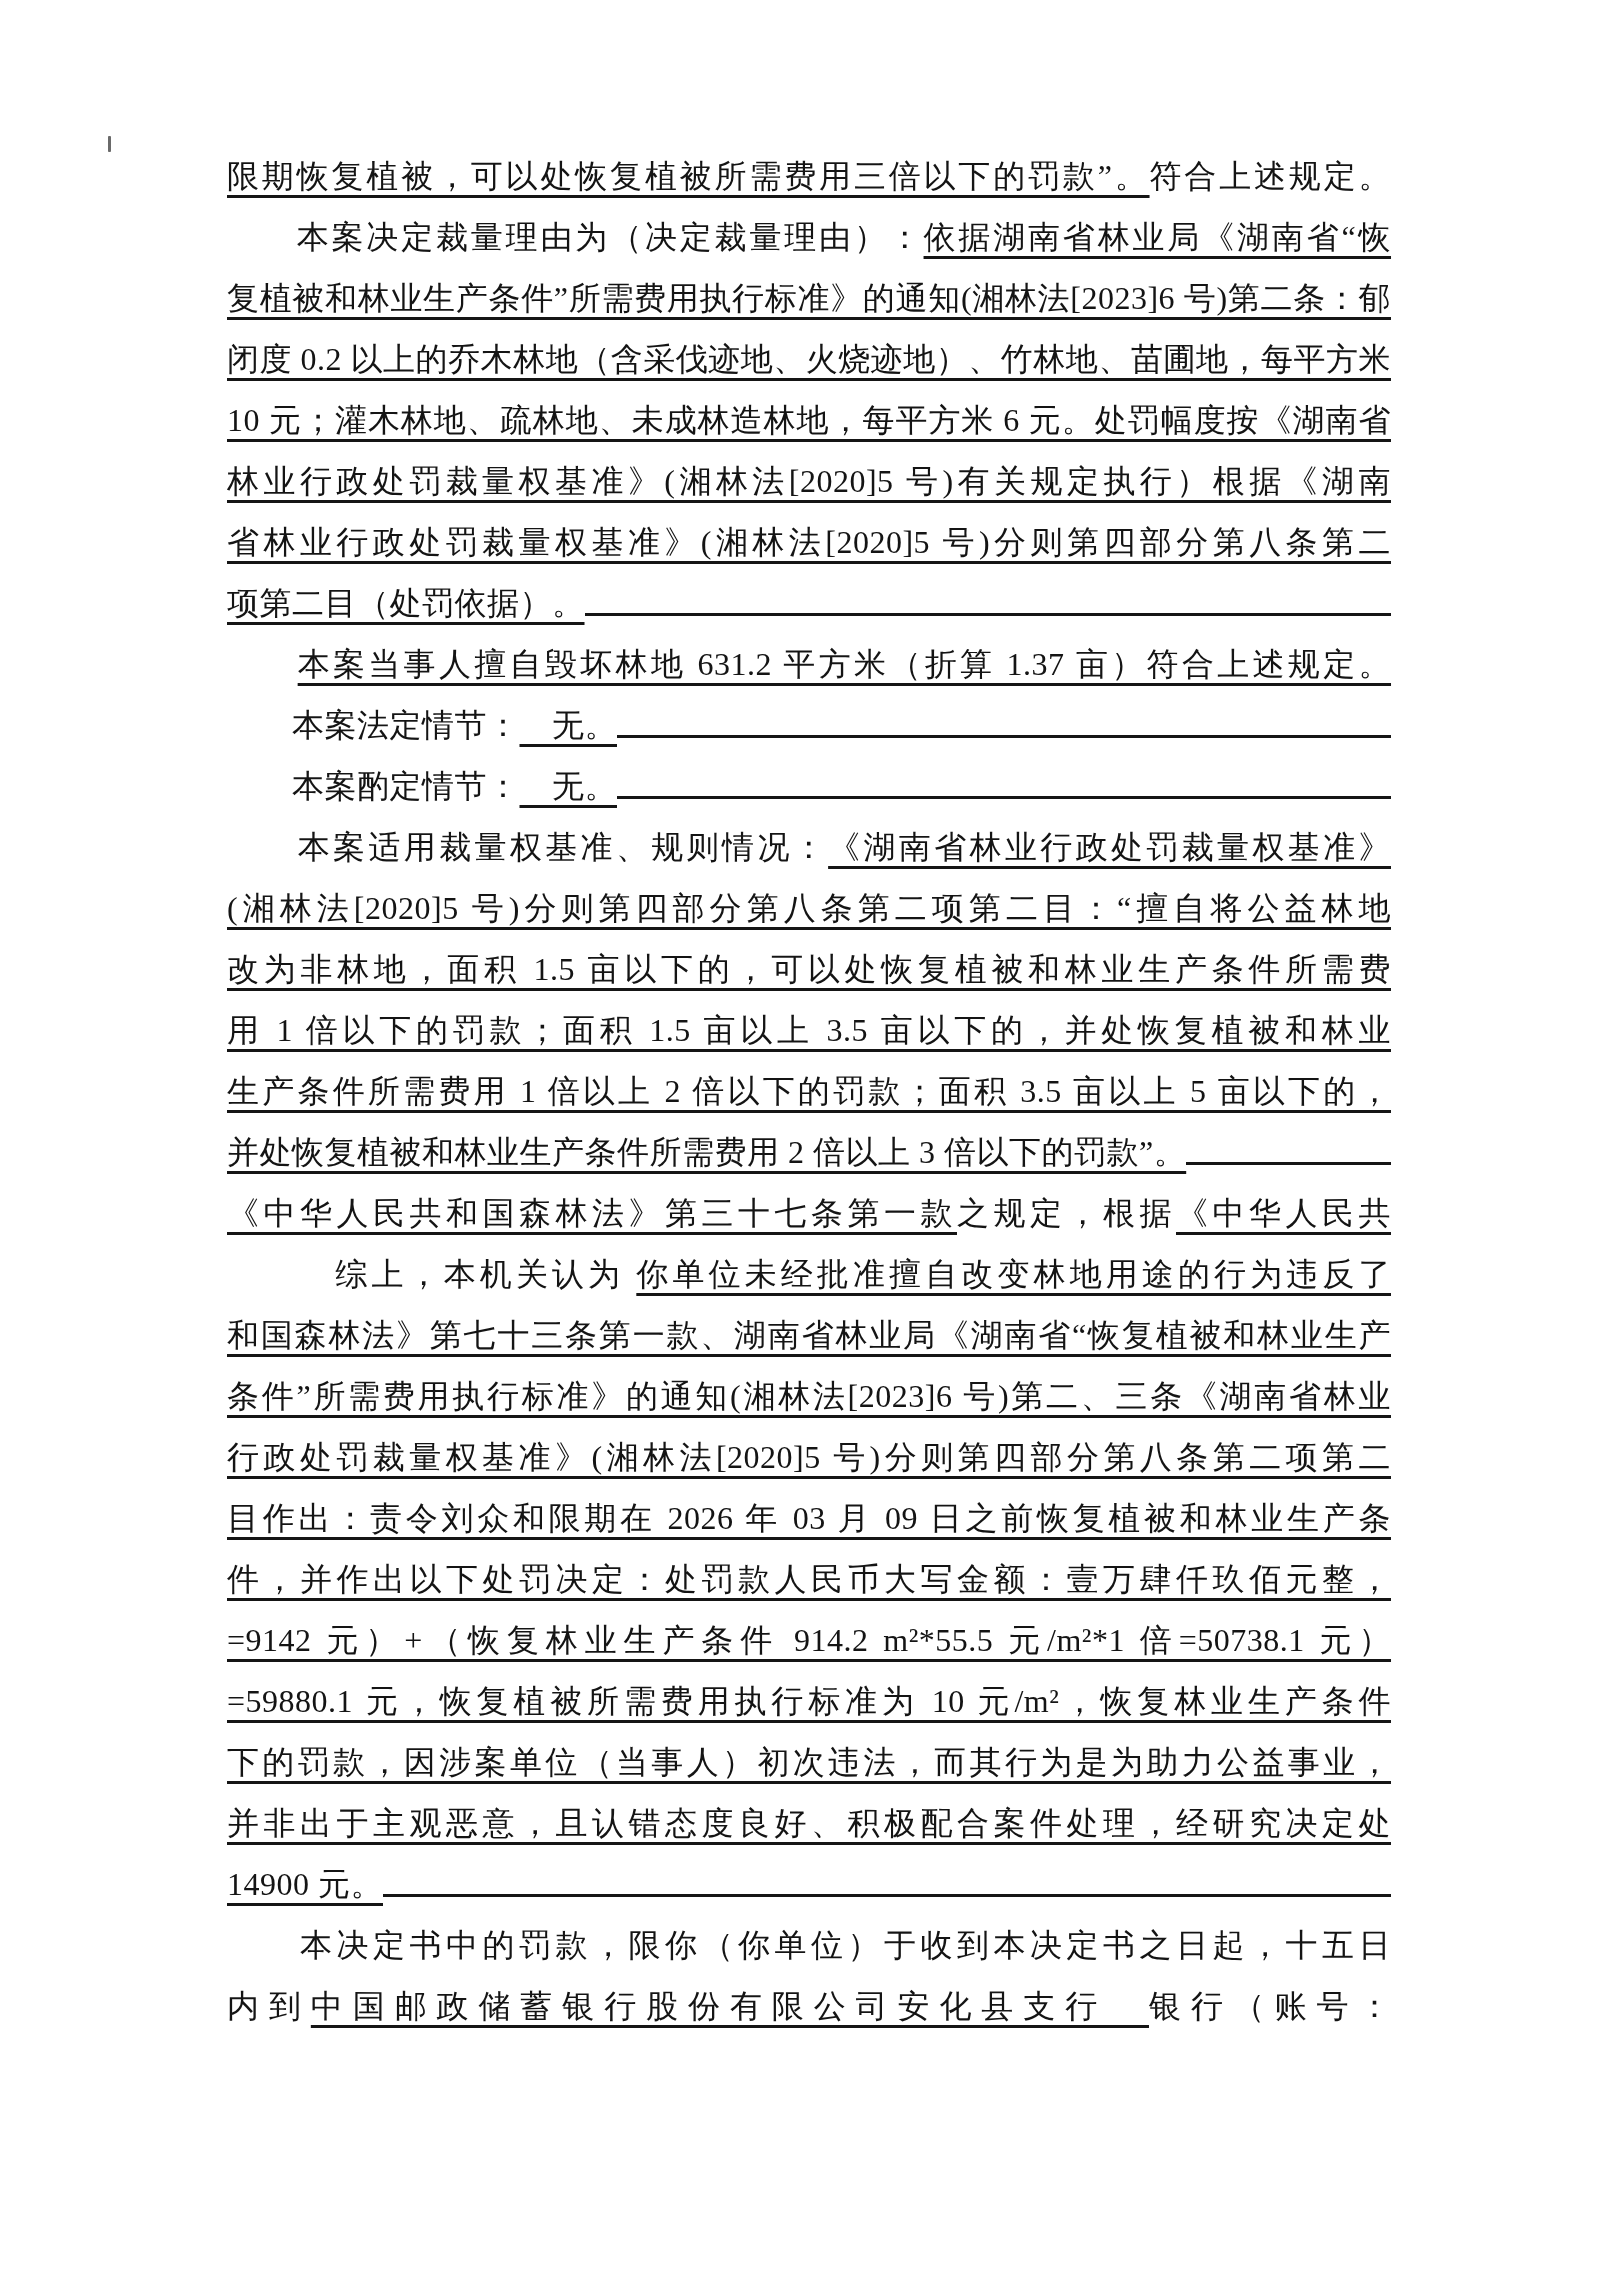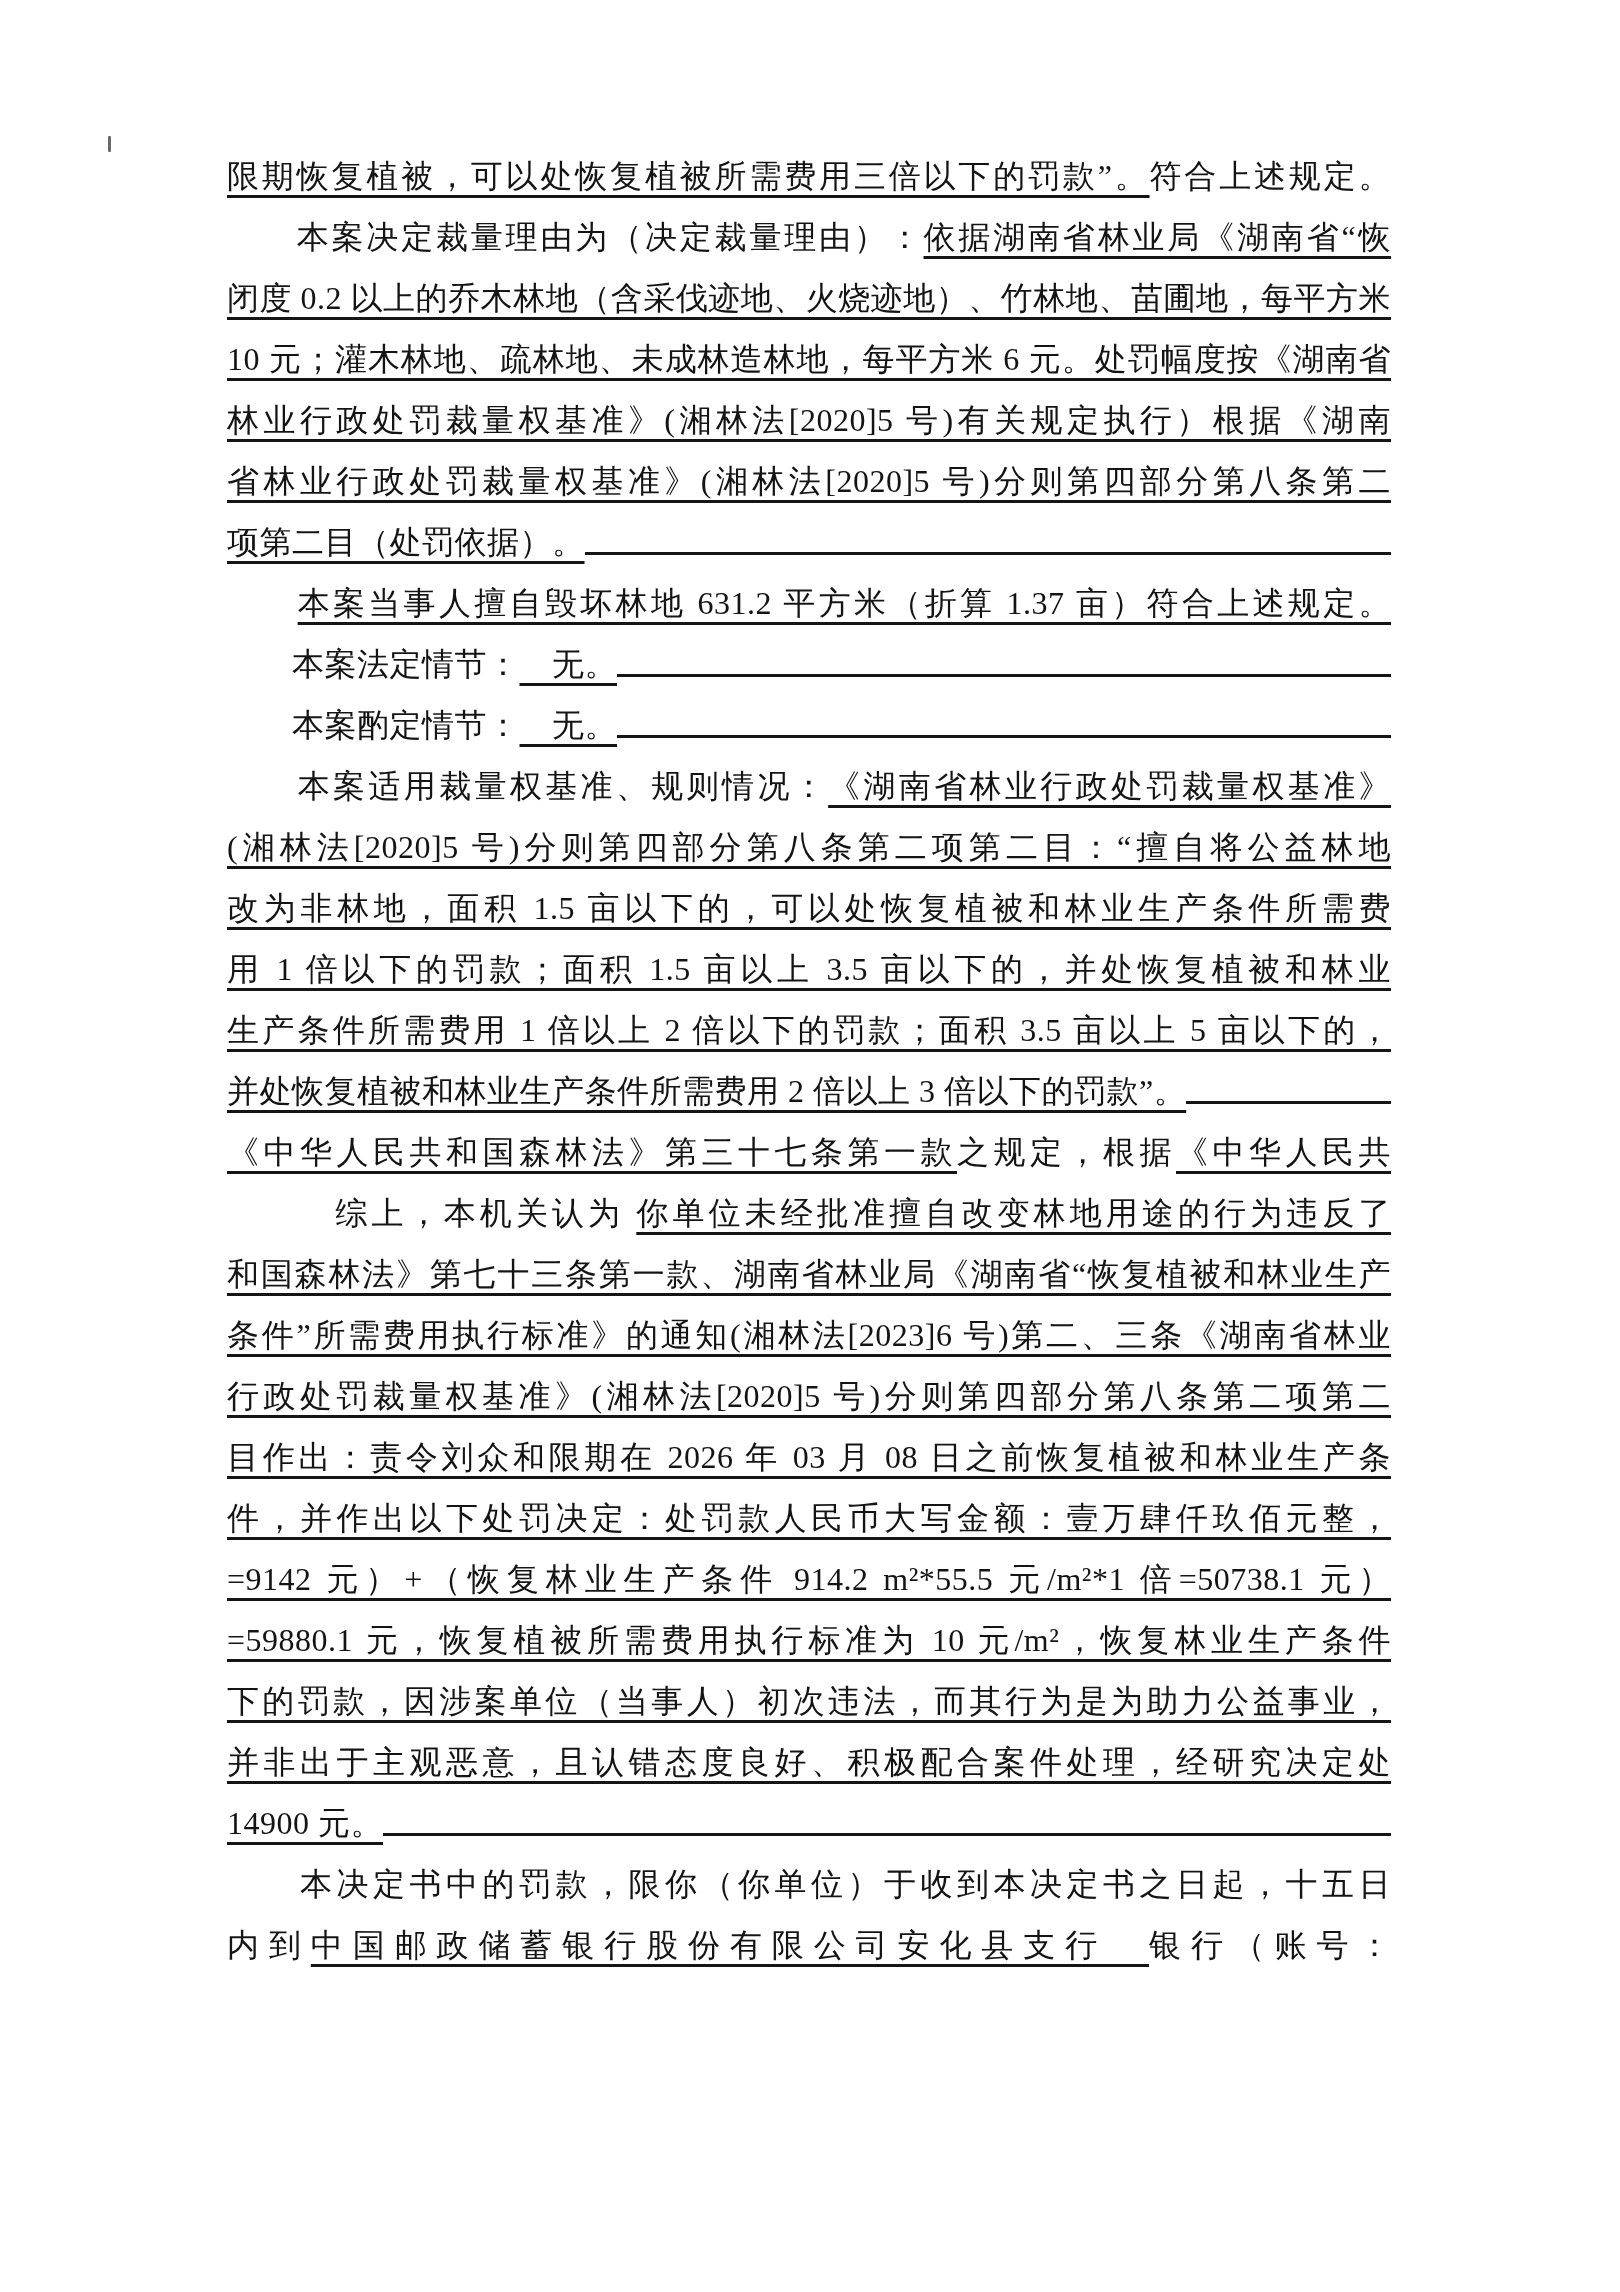--- a/index.html
+++ b/index.html
@@ -71,20 +71,21 @@
   }
 </style>
 </head>
 <body>
 
 <div class="page">
   <div class="scan-tick"></div>
   <div class="doc">
       <div class="line j"><span class="u">限期恢复植被，可以处恢复植被所需费用三倍以下的罚款”。</span><span class="t">符合上述规定。</span></div>
       <div class="line j"><span class="t">　　本案决定裁量理由为（决定裁量理由）：</span><span class="u">依据湖南省林业局《湖南省“恢</span></div>
+      <div class="line j"><span class="u">复植被和林业生产条件”所需费用执行标准》的通知(湘林法[2023]6 号)第二条：郁</span></div>
       <div class="line j"><span class="u">闭度 0.2 以上的乔木林地（含采伐迹地、火烧迹地）、竹林地、苗圃地，每平方米</span></div>
       <div class="line j"><span class="u">10 元；灌木林地、疏林地、未成林造林地，每平方米 6 元。处罚幅度按《湖南省</span></div>
       <div class="line j"><span class="u">林业行政处罚裁量权基准》(湘林法[2020]5 号)有关规定执行）根据《湖南</span></div>
       <div class="line j"><span class="u">省林业行政处罚裁量权基准》(湘林法[2020]5 号)分则第四部分第八条第二</span></div>
       <div class="line f">
         <span class="u">项第二目（处罚依据）。</span>
         <span class="fill"></span>
       </div>
       <div class="line j"><span class="t">　　</span><span class="u">本案当事人擅自毁坏林地 631.2 平方米（折算 1.37 亩）符合上述规定。</span></div>
       <div class="line f">
@@ -104,21 +105,21 @@
       <div class="line j"><span class="u">生产条件所需费用 1 倍以上 2 倍以下的罚款；面积 3.5 亩以上 5 亩以下的，</span></div>
       <div class="line f">
         <span class="u">并处恢复植被和林业生产条件所需费用 2 倍以上 3 倍以下的罚款”。</span>
         <span class="fill"></span>
       </div>
       <div class="line j"><span class="u">《中华人民共和国森林法》第三十七条第一款</span><span class="t">之规定，根据</span><span class="u">《中华人民共</span></div>
       <div class="line j"><span class="t">　　　综上，本机关认为 </span><span class="u">你单位未经批准擅自改变林地用途的行为违反了</span></div>
       <div class="line j"><span class="u">和国森林法》第七十三条第一款、湖南省林业局《湖南省“恢复植被和林业生产</span></div>
       <div class="line j"><span class="u">条件”所需费用执行标准》的通知(湘林法[2023]6 号)第二、三条《湖南省林业</span></div>
       <div class="line j"><span class="u">行政处罚裁量权基准》(湘林法[2020]5 号)分则第四部分第八条第二项第二</span></div>
-      <div class="line j"><span class="u">目作出：责令刘众和限期在 2026 年 03 月 08 日之前恢复植被和林业生产条</span></div>
+      <div class="line j"><span class="u">目作出：责令刘众和限期在 2026 年 03 月 09 日之前恢复植被和林业生产条</span></div>
       <div class="line j"><span class="u">件，并作出以下处罚决定：处罚款人民币大写金额：壹万肆仟玖佰元整，</span></div>
       <div class="line j"><span class="u">=9142 元）+（恢复林业生产条件 914.2 m²*55.5 元/m²*1 倍=50738.1 元）</span></div>
       <div class="line j"><span class="u">=59880.1 元，恢复植被所需费用执行标准为 10 元/m²，恢复林业生产条件</span></div>
       <div class="line j"><span class="u">下的罚款，因涉案单位（当事人）初次违法，而其行为是为助力公益事业，</span></div>
       <div class="line j"><span class="u">并非出于主观恶意，且认错态度良好、积极配合案件处理，经研究决定处</span></div>
       <div class="line f">
         <span class="u">14900 元。</span>
         <span class="fill"></span>
       </div>
       <div class="line j"><span class="t">　　本决定书中的罚款，限你（你单位）于收到本决定书之日起，十五日</span></div>

